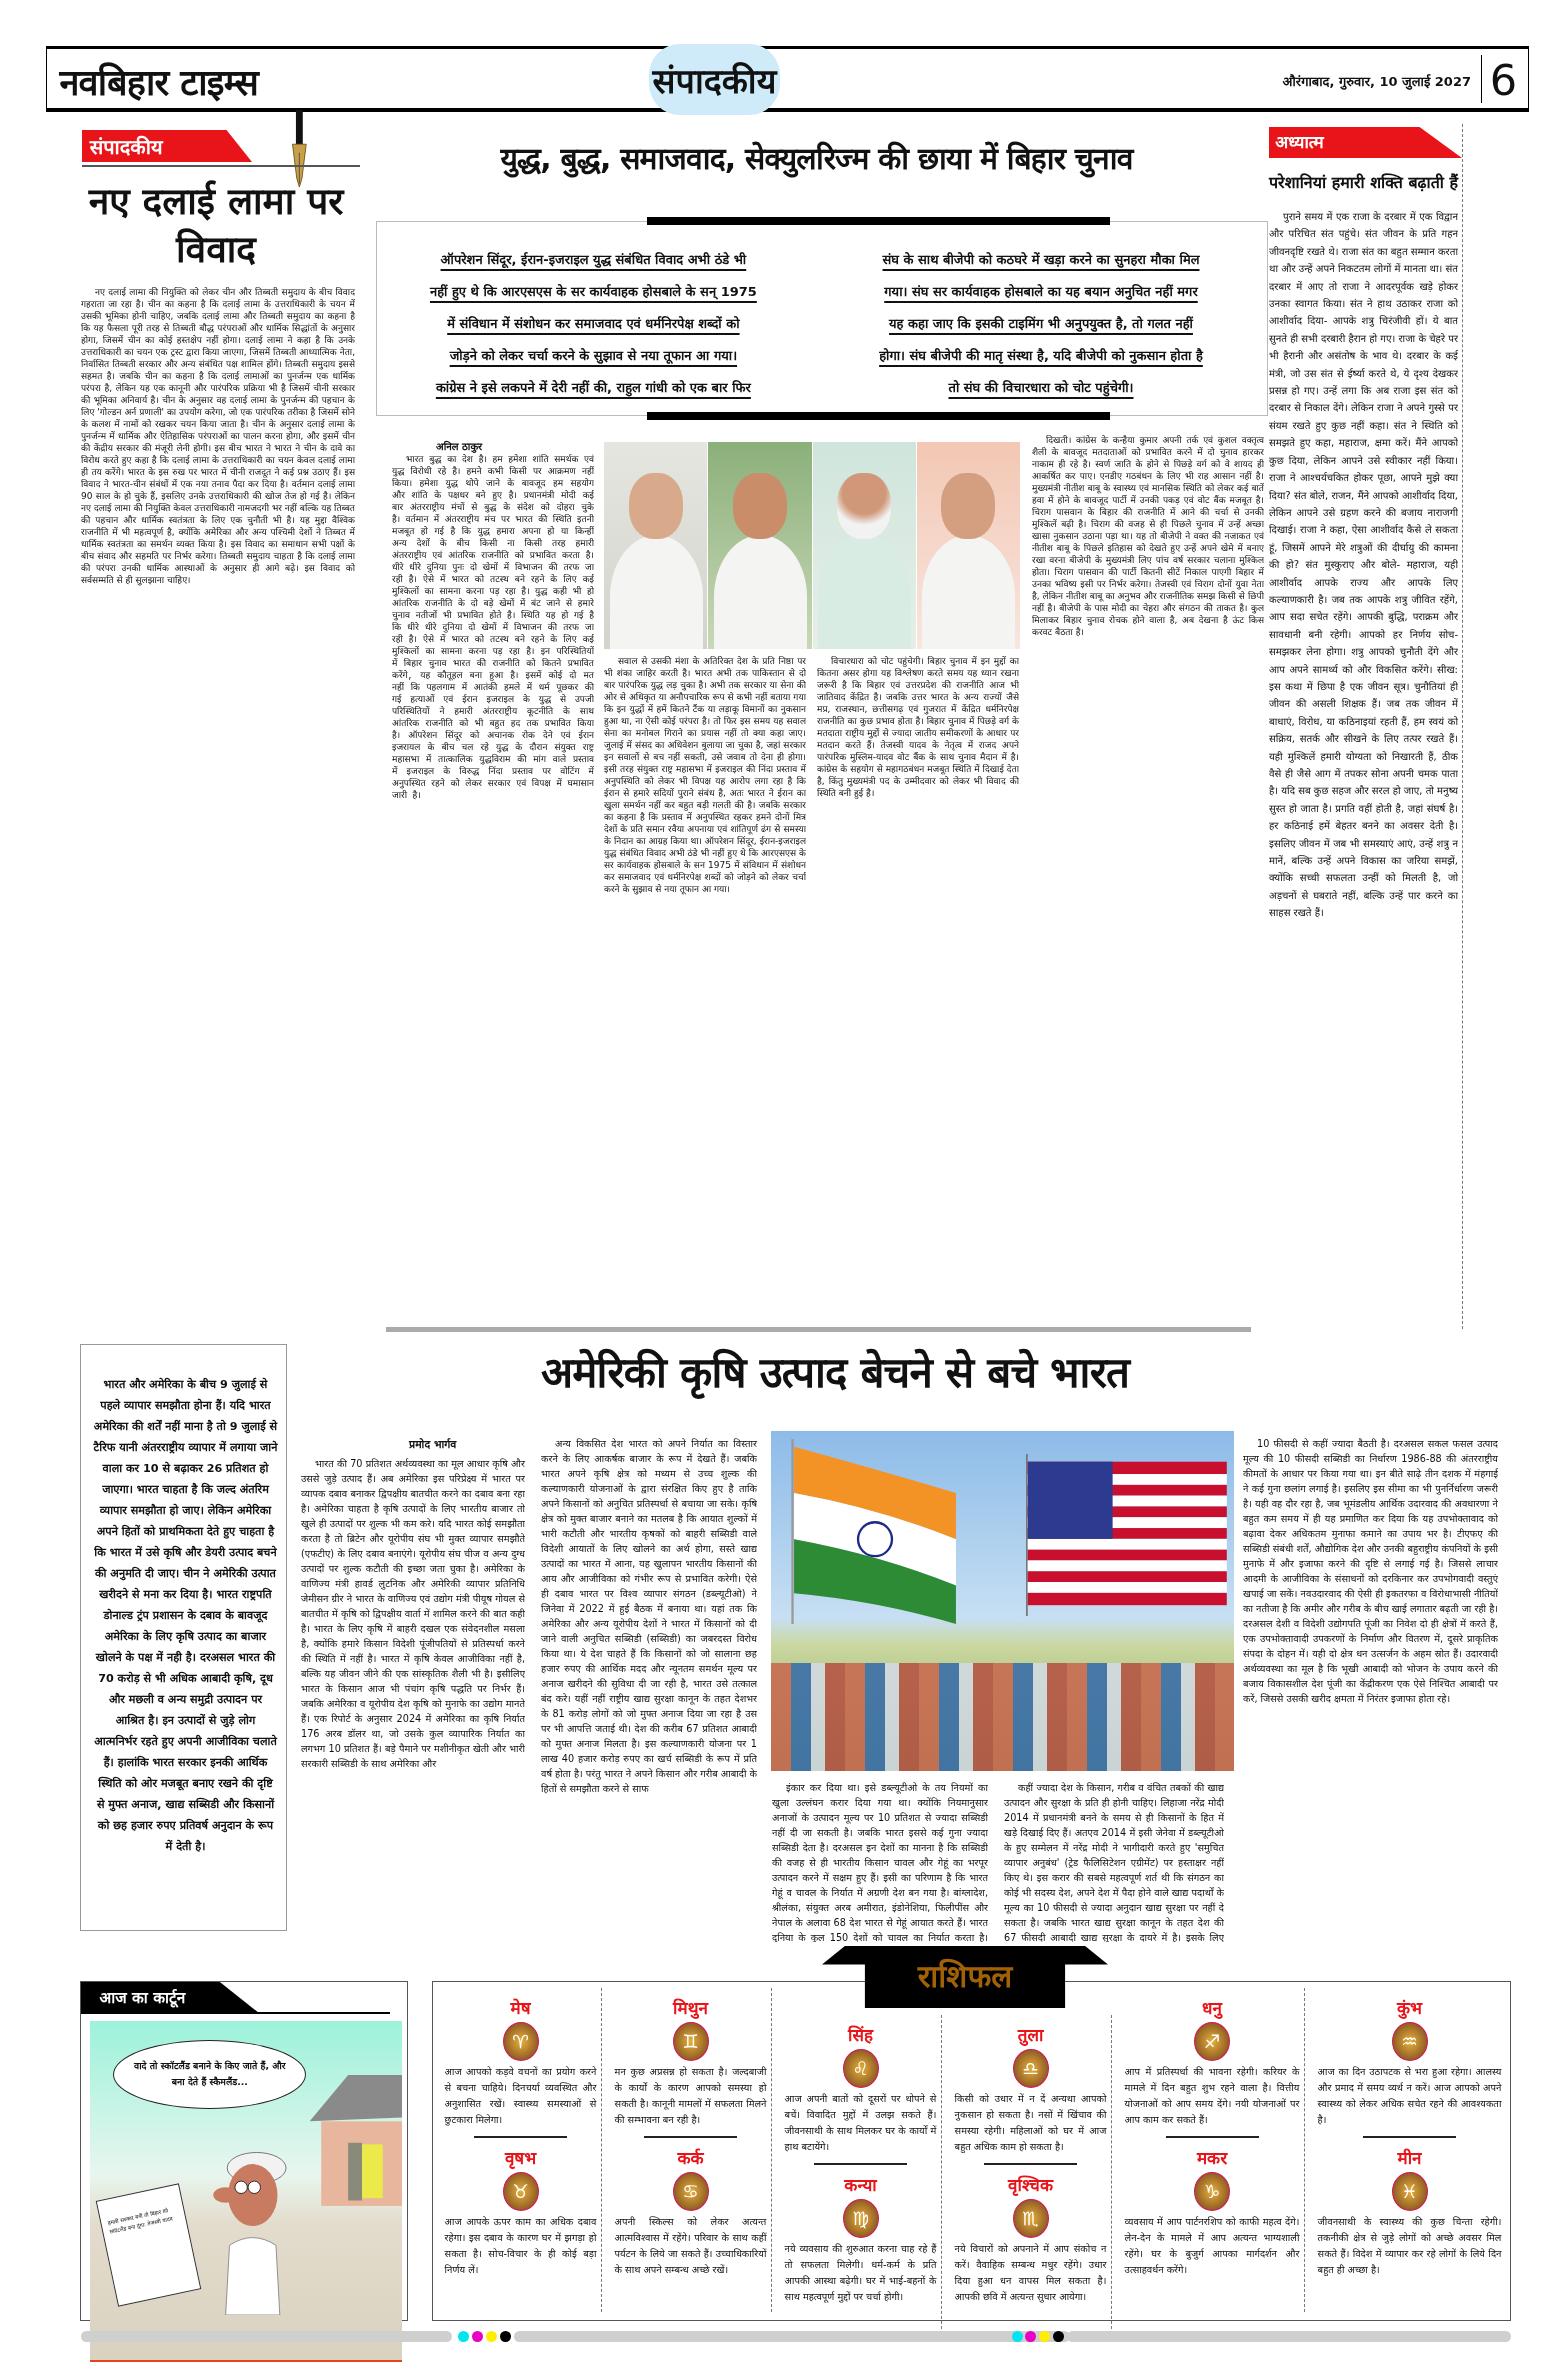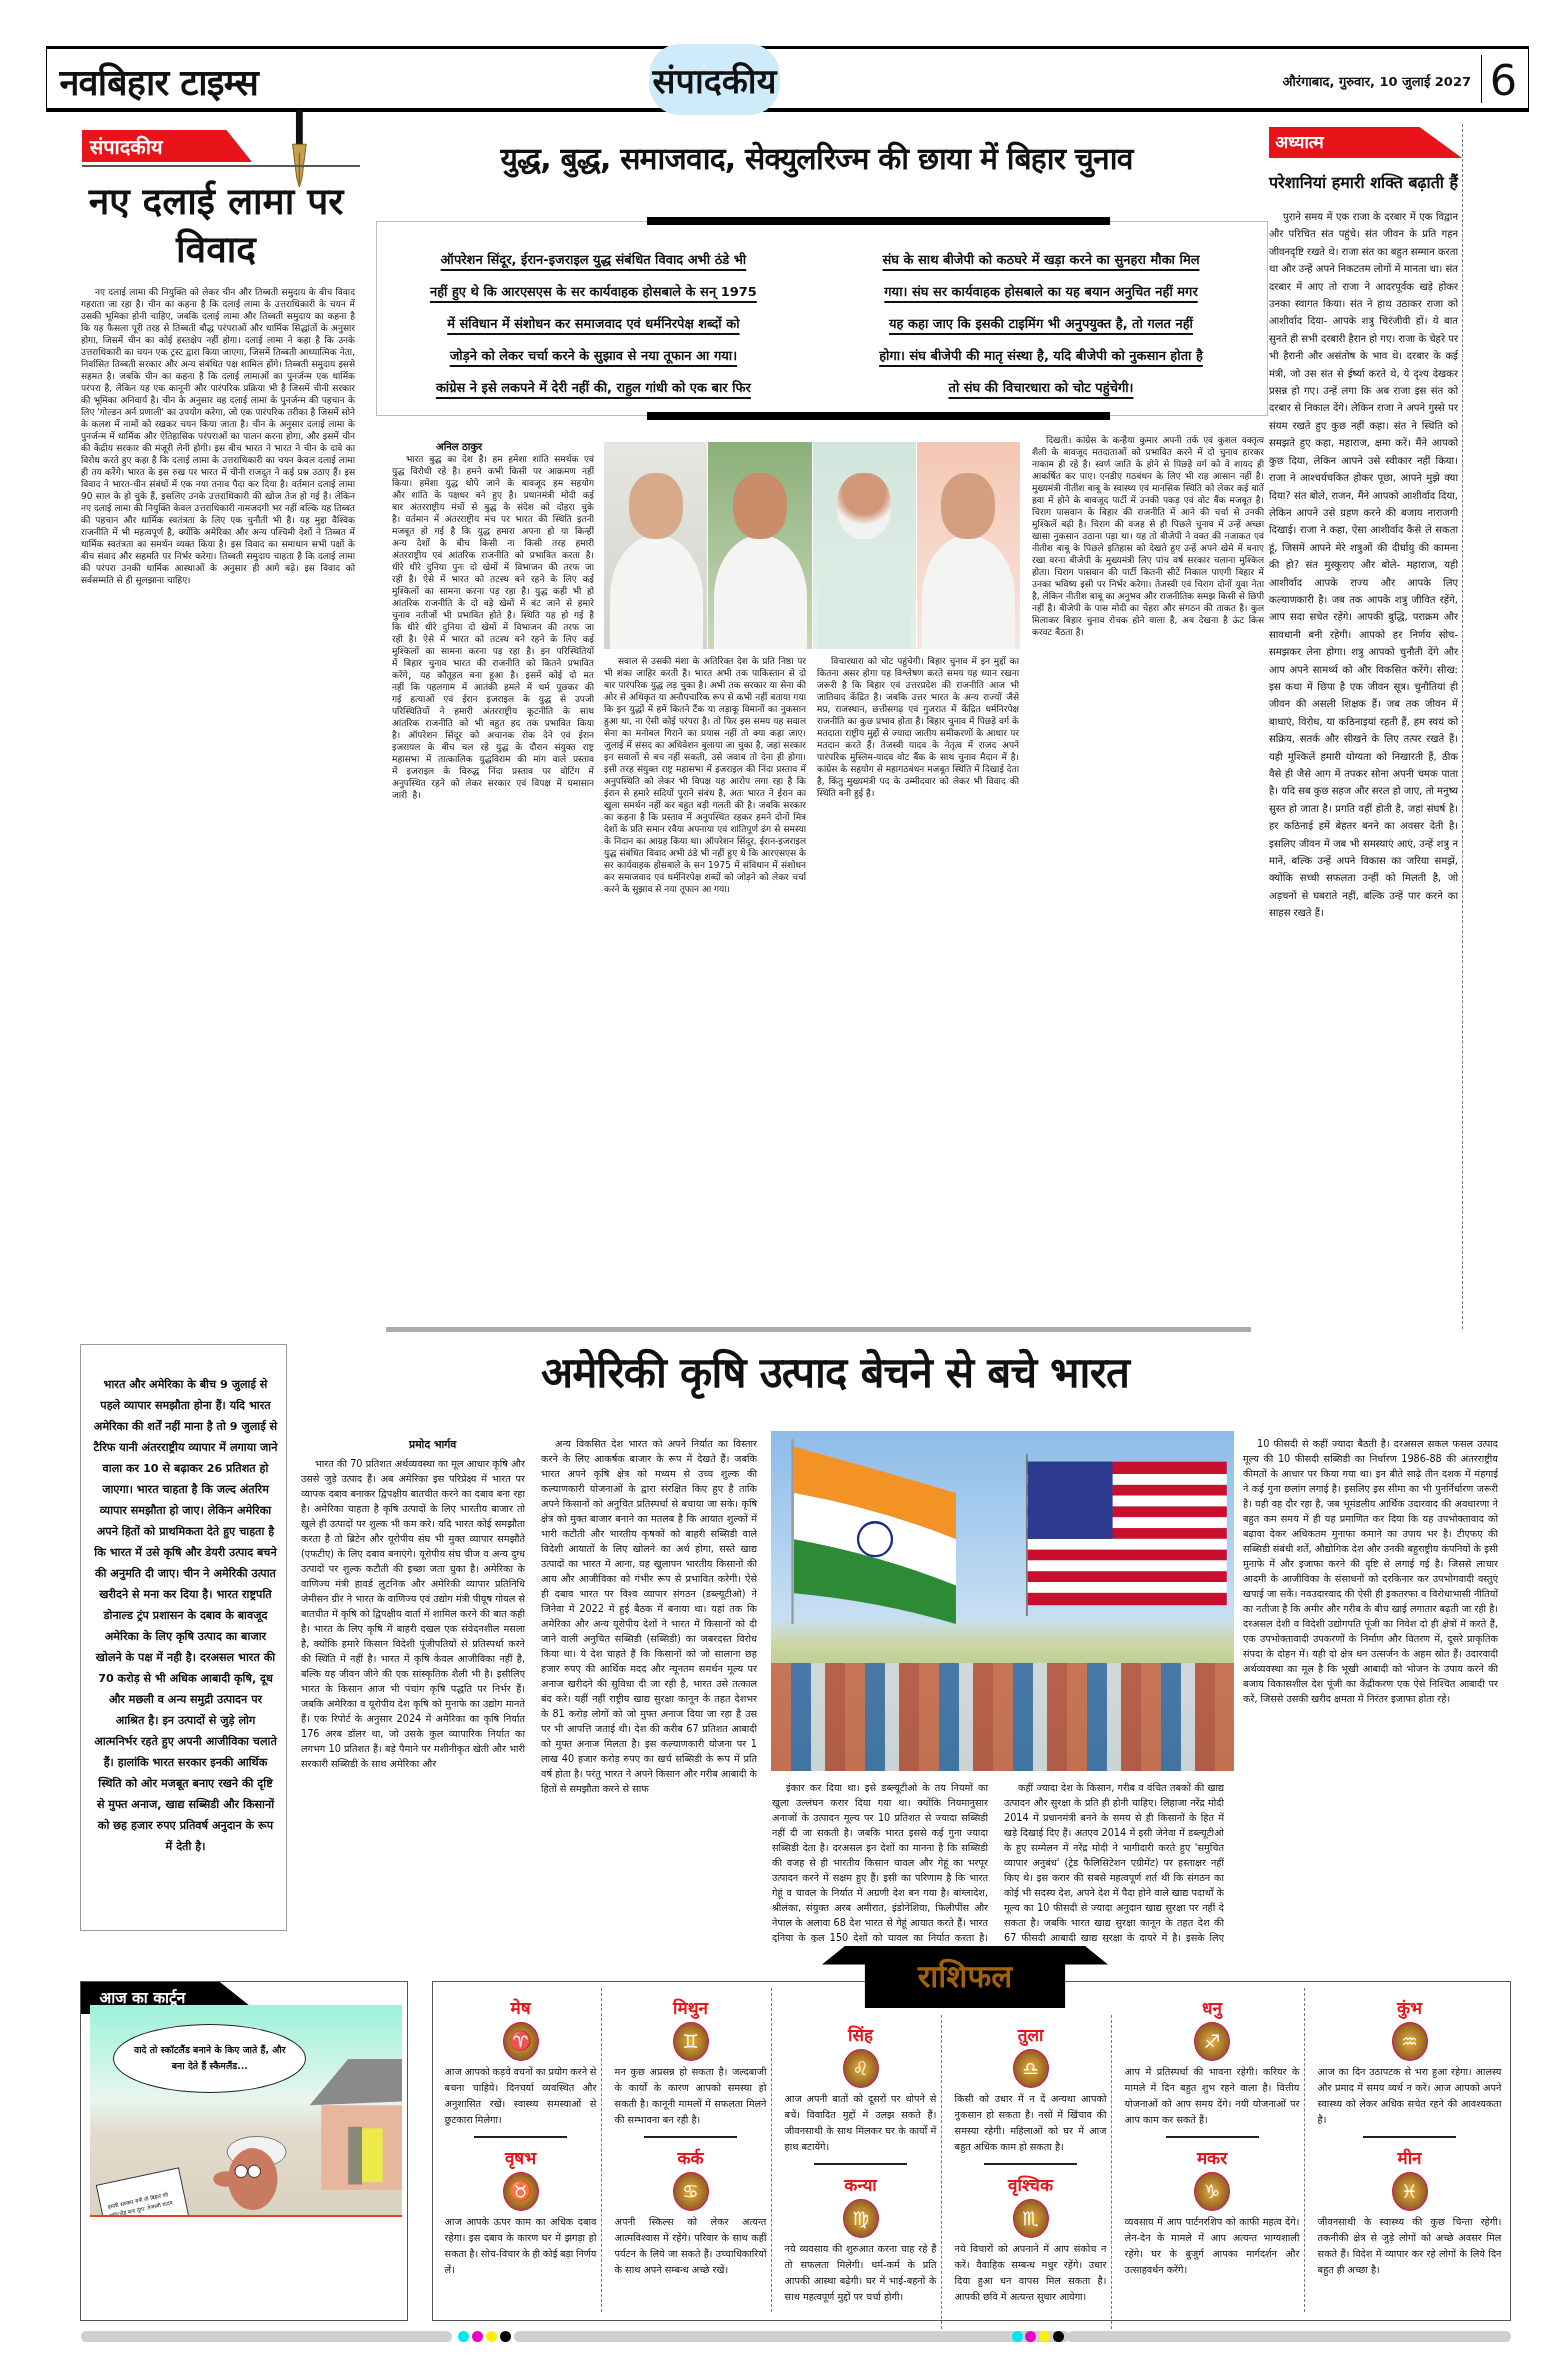--- a/index.html
+++ b/index.html
@@ -69,21 +69,21 @@
   #usa-flag { left: 255px; top: 23px; width: 201px; height: 162px; }
   #containers { left: 0; top: 232px; width: 463px; height: 108px; background: repeating-linear-gradient(90deg, #c86b50 0 20px, #3b6fa8 20px 40px, #d3d9e1 40px 54px, #b55544 54px 74px); opacity: .9; }
   #art2-col3 { left: 1243px; top: 1436px; width: 255px; }
   #art2-col-b1 { left: 772px; top: 1780px; width: 216px; }
   #art2-col-b2 { left: 1004px; top: 1780px; width: 220px; }
 
   
   #cartoon-box { left: 80px; top: 1981px; width: 328px; height: 340px; border: 1.5px solid #555; }
   #cartoon-tag { left: 0; top: 0; width: 178px; height: 31px; background: #000; color: #fff; font-weight: bold; font-size: 15.4px; padding: 4.6px 18.5px; clip-path: polygon(0 0, 78% 0, 100% 100%, 0 100%); }
   #cartoon-tag-rule { left: 0; top: 30px; width: 309px; height: 1.5px; background: #000; }
-  #cartoon-img { left: 9.3px; top: 23px; width: 312px; height: 212px; background: linear-gradient(#9cf2da 0%, #e8f6ef 45%, #e3dccc 60%, #d9d2c0 100%); overflow: hidden; border-bottom: 2.3px solid #e8441a; }
+  #cartoon-img { left: 9.3px; top: 39px; width: 312px; height: 341px; background: linear-gradient(#9cf2da 0%, #e8f6ef 45%, #e3dccc 60%, #d9d2c0 100%); overflow: hidden; border-bottom: 2.3px solid #e8441a; }
   #speech-bubble { left: 23px; top: 19.3px; width: 193px; height: 69px; background: #fff; border: 1.5px solid #222; border-radius: 50%; font-size: 9.3px; font-weight: bold; text-align: center; padding: 17px 14px; line-height: 15.4px; }
   #hut { left: 212px; top: 54px; width: 100px; height: 131px; }
   #man { left: 93px; top: 116px; width: 124px; height: 178px; }
   #newspaper { left: 15.4px; top: 170px; width: 85px; height: 108px; background: #fff; border: 0.8px solid #333; transform: rotate(-12deg); font-size: 5.4px; padding: 18.5px 6.2px; line-height: 9.3px; }
 
   
   #rashi-box { left: 432px; top: 1981px; width: 1079px; height: 340px; border: 1.5px solid #555; }
   #rashi-tag-wrap { left: 822px; top: 1946px; width: 286px; height: 62px; }
   #rashi-tag-bg { left: 0; top: 0; width: 286px; height: 62px; background: #000; clip-path: polygon(8% 0, 92% 0, 100% 30%, 85% 30%, 85% 100%, 15% 100%, 15% 30%, 0 30%); }
   #rashi-tag-text { left: 0; top: 7.7px; width: 286px; text-align: center; color: #a16207; font-size: 31px; font-weight: bold; }
@@ -236,21 +236,21 @@
     <div id="newspaper" class="abs">हमारी सरकार बनी तो बिहार को स्कॉटलैंड बना दूंगा: तेजस्वी यादव</div>
   </div>
 </div>
 
 <div id="rashi-box" class="abs"></div>
 <div id="rashi-tag-wrap" class="abs">
   <div id="rashi-tag-bg" class="abs"></div>
   <div id="rashi-tag-text" class="abs">राशिफल</div>
 </div>
 
-<div class="abs rashi-col rule" style="left:440px;font-family:Liberation Serif, serif;">
+<div class="abs rashi-col rule" style="left:440px;">
   <div class="sign">
     <div class="sign-name">मेष</div>
     <div class="sign-icon">♈</div>
     <div class="sign-text">आज आपको कड़वे वचनों का प्रयोग करने से बचना चाहिये। दिनचर्या व्यवस्थित और अनुशासित रखें। स्वास्थ्य समस्याओं से छुटकारा मिलेगा।</div>
     <div class="sign-rule"></div>
   </div>
   <div class="sign">
     <div class="sign-name">वृषभ</div>
     <div class="sign-icon">♉</div>
     <div class="sign-text">आज आपके ऊपर काम का अधिक दबाव रहेगा। इस दबाव के कारण घर में झगड़ा हो सकता है। सोच-विचार के ही कोई बड़ा निर्णय लें।</div>

